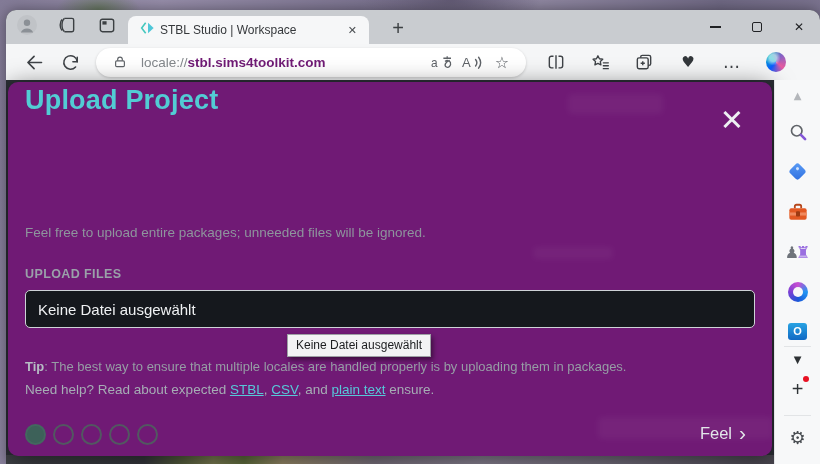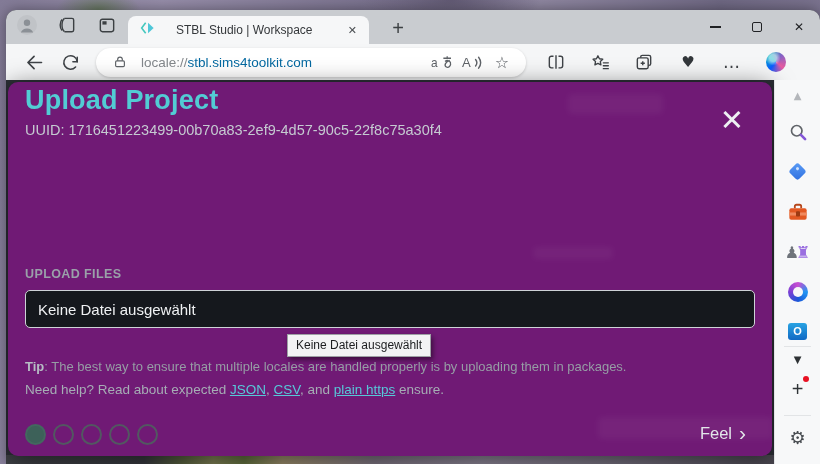--- a/index.html
+++ b/index.html
@@ -10,37 +10,37 @@
       radial-gradient(120px 40px at 55% 0%, rgba(70,62,88,.55), rgba(70,62,88,0) 75%),
       linear-gradient(100deg,#837b97 0%,#968da9 18%,#7c7490 40%,#8e86a0 60%,#6f6883 80%,#837b97 100%);}
   .window{position:absolute;left:6px;top:10px;right:0;bottom:0;border-radius:10px 10px 0 0;overflow:hidden;
     box-shadow:0 0 14px rgba(0,0,0,.4);display:flex;flex-direction:column;background:#2c2f36;}
 
   
   .tabstrip{height:34px;background:#c9ccd0;position:relative;display:flex;align-items:center;flex:0 0 auto;}
   .ts-btn{width:30px;height:26px;display:flex;align-items:center;justify-content:center;border-radius:6px;}
   .tab{position:absolute;left:122px;top:6px;width:241px;height:28px;background:#f6f7f8;border-radius:8px 8px 0 0;
     display:flex;align-items:center;padding:0 8px 0 12px;box-sizing:border-box;}
-  .tab-title{flex:1;font-size:12px;color:#35383b;white-space:nowrap;overflow:hidden;margin-left:20px;}
+  .tab-title{flex:1;font-size:12px;color:#35383b;white-space:nowrap;overflow:hidden;margin-left:4px;}
   .tab-close{font-size:11px;color:#4a4e52;padding:2px 4px;}
   .new-tab{position:absolute;left:378px;top:4px;width:28px;height:28px;font-size:20px;font-weight:300;color:#3c4043;
     display:flex;align-items:center;justify-content:center;}
   .win-controls{position:absolute;right:0;top:0;height:34px;display:flex;}
   .wc{width:42px;height:100%;display:flex;align-items:center;justify-content:center;color:#202124;font-size:12px;}
   .min-glyph{width:11px;height:1.5px;background:#202124;display:block;}
   .max-glyph{width:10px;height:10px;border:1.4px solid #202124;border-radius:2px;display:block;box-sizing:border-box;}
 
   
   .toolbar{height:36px;background:#f5f6f7;display:flex;align-items:center;flex:0 0 auto;}
   .tb-btn{width:28px;height:28px;display:flex;align-items:center;justify-content:center;border-radius:6px;flex:0 0 auto;}
   .back{margin-left:14px;} .refresh{margin-left:8px;}
   .address-bar{margin-left:12px;width:430px;height:29px;background:#fff;border-radius:15px;display:flex;align-items:center;
     padding:0 12px;box-sizing:border-box;box-shadow:0 1px 3px rgba(0,0,0,.18);flex:0 0 auto;}
   .url{flex:1;font-size:13.5px;margin-left:9px;white-space:nowrap;overflow:hidden;}
-  .scheme{color:#84888c;} .host{color:#0369a1;font-weight:normal;}
+  .scheme{color:#84888c;} .host{color:#701a75;font-weight:bold;}
   .pill-ic{display:flex;align-items:center;justify-content:center;width:24px;height:24px;margin-left:6px;}
   .star-glyph{font-size:16px;color:#5f6368;font-family:"DejaVu Sans",sans-serif;}
   .ml16{margin-left:16px;}
   .ellipsis{font-size:17px;color:#3f4347;letter-spacing:1px;line-height:10px;font-family:"DejaVu Sans",sans-serif;}
   .heart{font-size:15px;color:#33373b;position:relative;font-family:"DejaVu Sans",sans-serif;}
   .heart-dot{position:absolute;right:-3px;bottom:-1px;width:7px;height:7px;border-radius:50%;background:#107c10;border:1.5px solid #f5f6f7;}
   .copilot{width:20px;height:20px;border-radius:50%;
     background:radial-gradient(circle at 35% 30%, rgba(255,255,255,.55) 0 18%, rgba(255,255,255,0) 40%),
       conic-gradient(from 220deg,#0b5cff,#00b7c3,#8661c5,#e85ba0,#0b5cff);}
 
@@ -224,32 +224,32 @@
 
     <div class="content">
       <div class="photo-strip"></div>
 
       <div class="modal">
         <div class="ghost g1"></div>
         <div class="ghost g2"></div>
         <div class="ghost g3"></div>
 
         <div class="m-title">Upload Project</div>
-        <div class="m-uuid">UUID: 1716451223499-00b70a83-2ef9-4d57-90c5-22f8c75a30f4</div>
         <div class="m-close">✕</div>
 
+        <div class="m-note">Feel free to upload entire packages; unneeded files will be ignored.</div>
 
         <div class="m-upload-label">UPLOAD FILES</div>
         <div class="m-file">
           <span>Keine Datei ausgewählt</span>
         </div>
         <div class="m-tooltip">Keine Datei ausgewählt</div>
 
         <div class="m-tip"><b>Tip</b><span>: The best way to ensure that multiple locales are handled properly is by uploading them in packages.</span></div>
-        <div class="m-help"><span>Need help? Read about expected </span><a>JSON</a><span>, </span><a>CSV</a><span>, and </span><a>plain https</a><span> ensure.</span></div>
+        <div class="m-help"><span>Need help? Read about expected </span><a>STBL</a><span>, </span><a>CSV</a><span>, and </span><a>plain text</a><span> ensure.</span></div>
 
         <div class="dots">
             <div class="dot active"></div>
             <div class="dot"></div>
             <div class="dot"></div>
             <div class="dot"></div>
             <div class="dot"></div>
           </div>
         <div class="next">
           <span>Feel</span>

